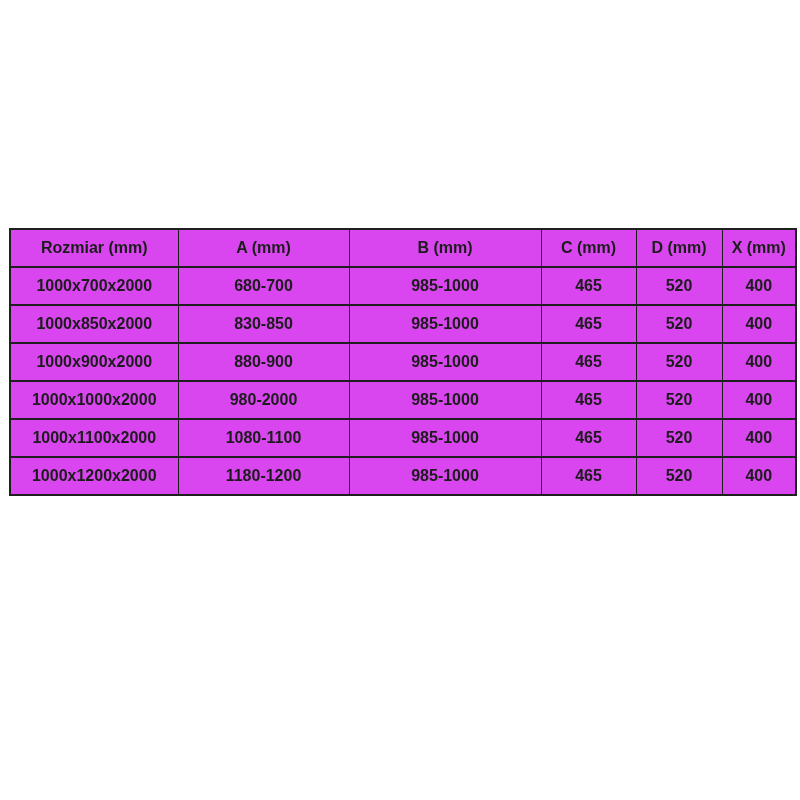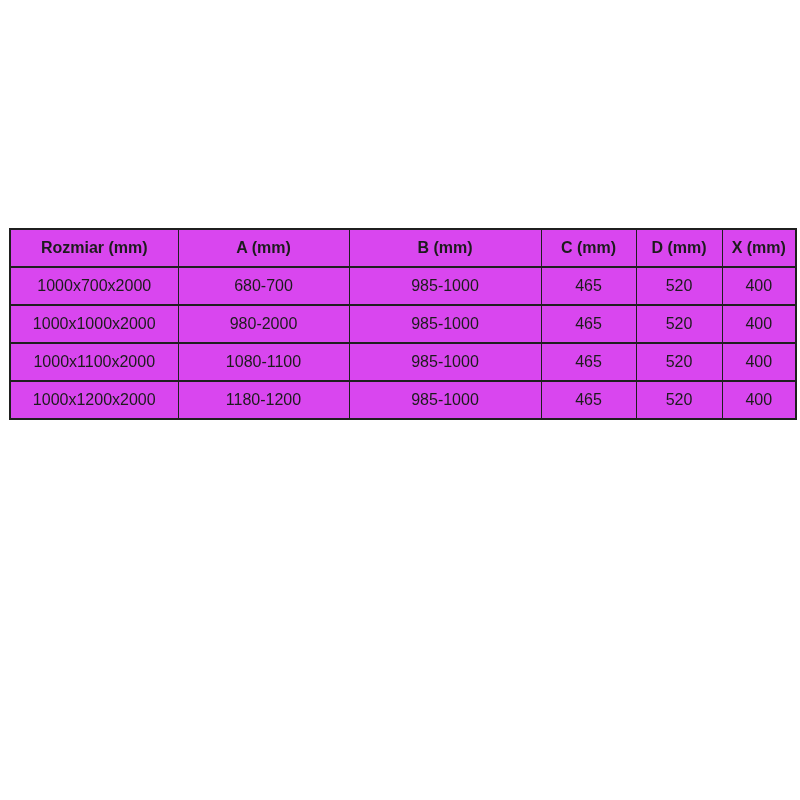--- a/index.html
+++ b/index.html
@@ -41,21 +41,21 @@
     vertical-align: middle;
     color: #1c1c1c;
     font-size: 16px;
     white-space: nowrap;
     overflow: hidden;
   }
   table.spec-table th {
     font-weight: bold;
   }
   table.spec-table td {
-    font-weight: normal;
+    font-weight: bold;
   }
   
   col.c0 { width: 168px; }
   col.c1 { width: 171px; }
   col.c2 { width: 192px; }
   col.c3 { width: 95px; }
   col.c4 { width: 86px; }
   col.c5 { width: 74px; }
 </style>
 </head>
@@ -83,20 +83,36 @@
   <tbody>
       <tr>
         <td>1000x700x2000</td>
         <td>680-700</td>
         <td>985-1000</td>
         <td>465</td>
         <td>520</td>
         <td>400</td>
       </tr>
       <tr>
+        <td>1000x850x2000</td>
+        <td>830-850</td>
+        <td>985-1000</td>
+        <td>465</td>
+        <td>520</td>
+        <td>400</td>
+      </tr>
+      <tr>
+        <td>1000x900x2000</td>
+        <td>880-900</td>
+        <td>985-1000</td>
+        <td>465</td>
+        <td>520</td>
+        <td>400</td>
+      </tr>
+      <tr>
         <td>1000x1000x2000</td>
         <td>980-2000</td>
         <td>985-1000</td>
         <td>465</td>
         <td>520</td>
         <td>400</td>
       </tr>
       <tr>
         <td>1000x1100x2000</td>
         <td>1080-1100</td>

